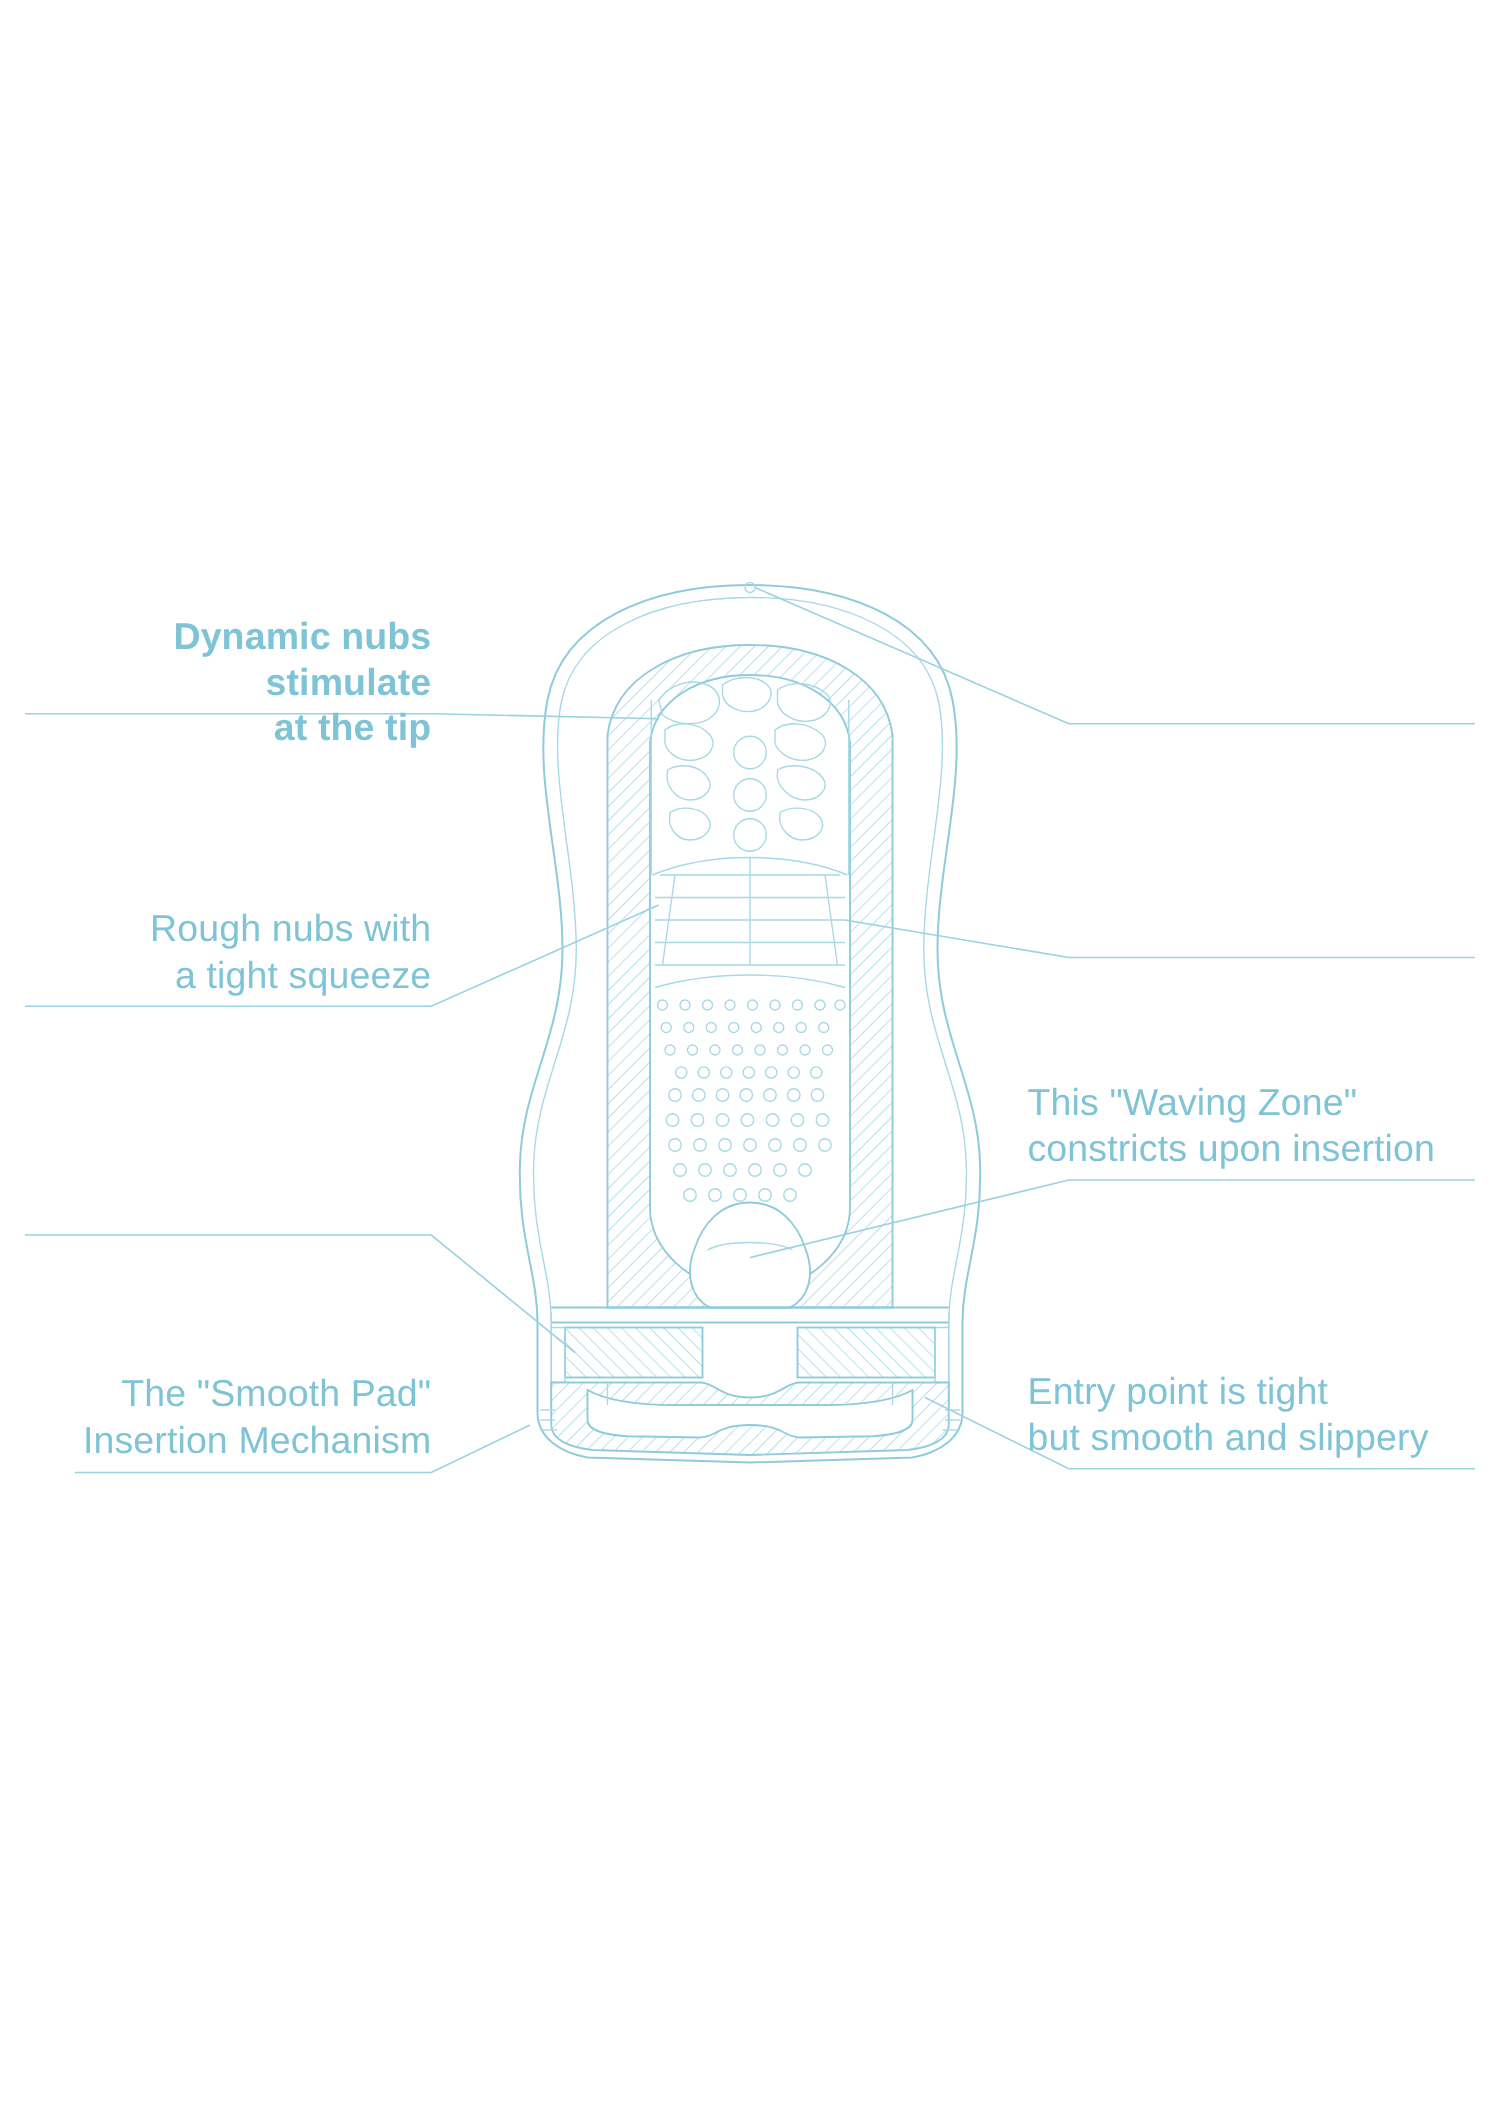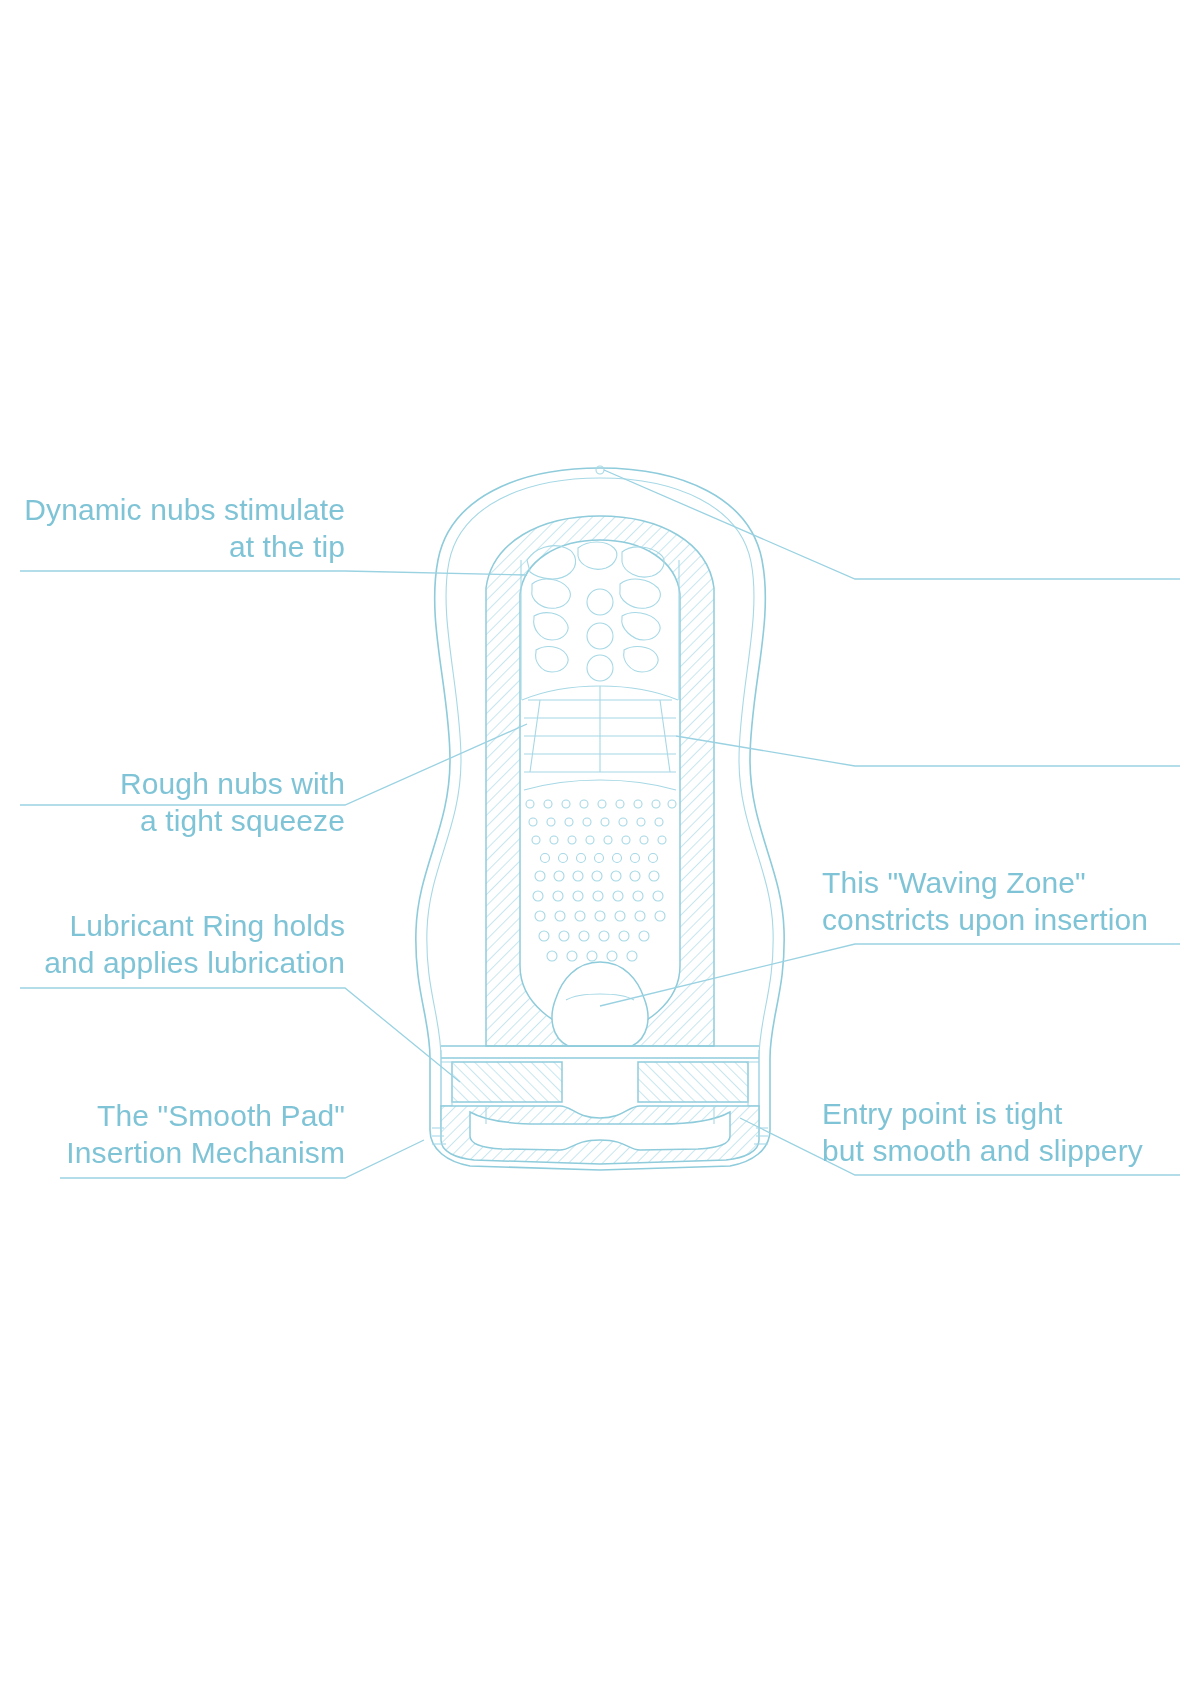--- a/index.html
+++ b/index.html
@@ -330,28 +330,26 @@
     </g>
 
     <g>
       <path class="leader" d="M1180 579 L 855 579 L 604 470"></path>
       <path class="leader" d="M1180 766 L 855 766 L 676 736"></path>
       <path class="leader" d="M1180 944 L 855 944 L 600 1006"></path>
       <path class="leader" d="M1180 1175 L 855 1175 L 740 1118"></path>
     </g>
   </svg>
 
-  <div class="label left" style="left:0px; top:492px; width:345px;">Dynamic nubs stimulate
+  <div class="label left" style="left:0px; top:492px; width:345px;font-weight:bold;">Dynamic nubs stimulate
 at the tip</div>
 
-  <div class="label left" style="left:0px; top:766px; width:345px;text-align:right;">Rough nubs with
+  <div class="label left" style="left:0px; top:726px; width:345px;text-align:right;">Rough nubs with
 a tight squeeze</div>
 
-  <div class="label left" style="left:0px; top:908px; width:345px;">Lubricant Ring holds
-and applies lubrication</div>
 
   <div class="label left" style="left:0px; top:1098px; width:345px;">The "Smooth Pad"
 Insertion Mechanism</div>
 
 
 
   <div class="label right" style="left:822px; top:865px; width:372px;">This "Waving Zone"
 constricts upon insertion</div>
 
   <div class="label right" style="left:822px; top:1096px; width:372px;">Entry point is tight

